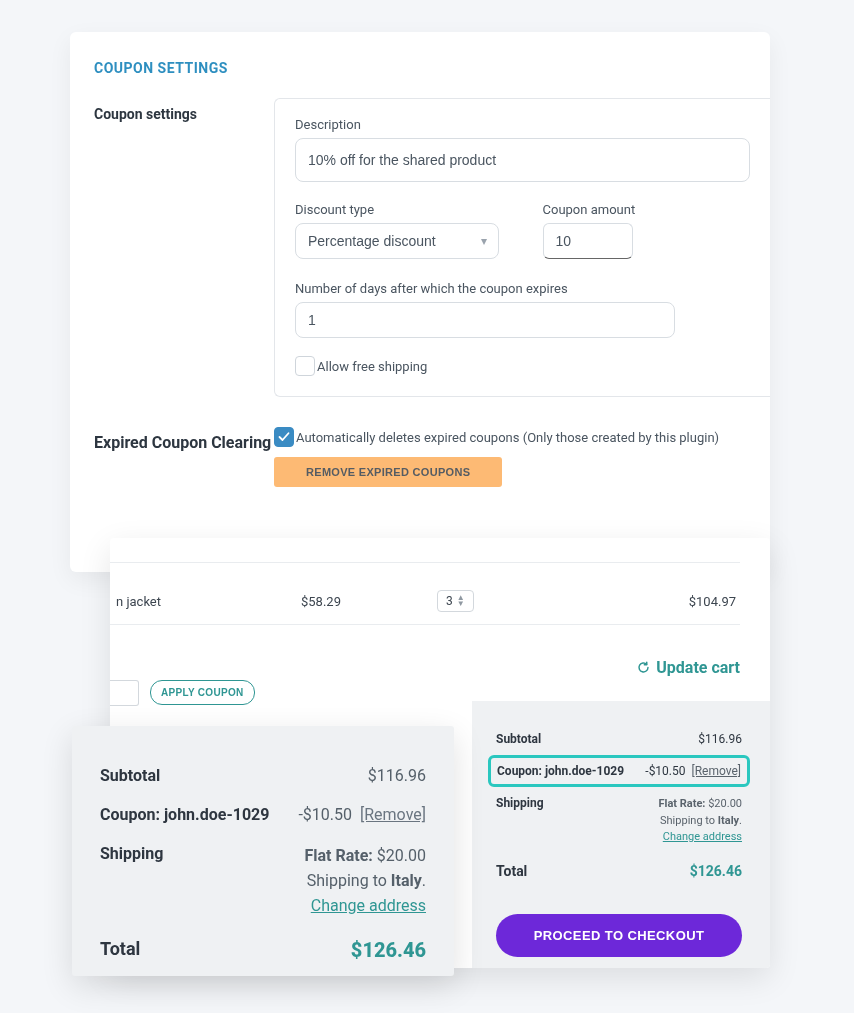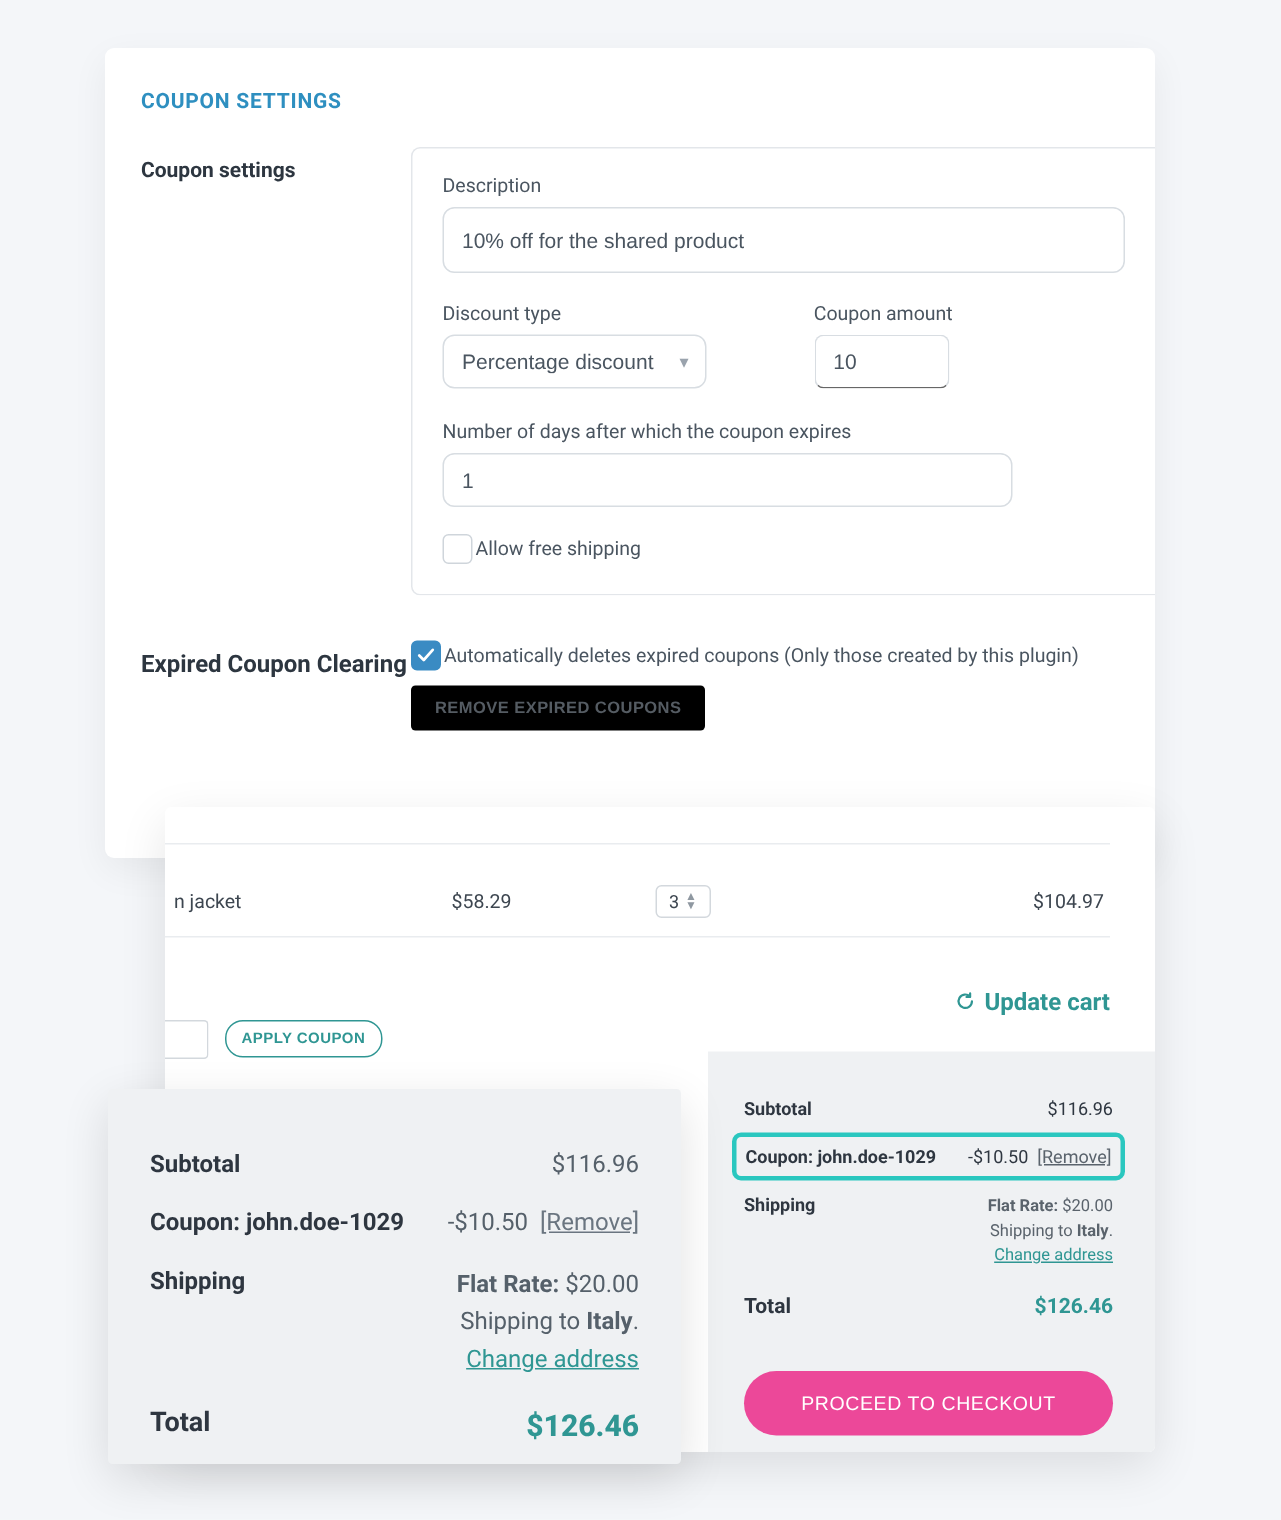--- a/index.html
+++ b/index.html
@@ -68,21 +68,21 @@
     height: 36px;
     padding: 6px 12px;
     font-size: 14px;
     color: #4a5560;
     box-sizing: border-box;
     background: #fff;
   }
   .text-input.big { height: 44px; }
   .two-col { display: flex; gap: 40px; margin-top: 20px; }
   .two-col > div { flex: 1; }
-  .select-wrap { position: relative; width: 176px; }
+  .select-wrap { position: relative; width: 204px; }
   .select-wrap .chevron {
     position: absolute; right: 12px; top: 50%; transform: translateY(-50%);
     color: #9aa3ad; pointer-events: none; font-size: 12px;
   }
   .amount-input { width: 90px; border-bottom: 1px solid #666; border-radius: 6px; }
   .expire-block { margin-top: 22px; }
   .expire-input { width: 380px; }
   .cb-row { margin-top: 18px; display: flex; align-items: center; gap: 2px; }
   .checkbox-box {
     width: 18px; height: 18px; border: 1px solid #cfd5db; border-radius: 4px;
@@ -92,22 +92,22 @@
   .checkbox-box.checked svg { width: 12px; height: 12px; }
   .cb-label { font-size: 13px; color: #4a5560; }
 
   .expired-row {
     display: flex; align-items: flex-start; padding: 30px 0 0 24px;
   }
   .expired-label { width: 180px; font-weight: 700; font-size: 16px; color: #2d3640; padding-top: 6px; }
   .expired-content { flex: 1; }
   .expired-content .cb-row { margin-top: 0; }
   .remove-btn {
-    margin-top: 10px; display: inline-block; background: #000000; color: #555c63;
-    font-weight: 700; font-size: 11px; letter-spacing: 0.3px; padding: 9px 16px;
+    margin-top: 10px; display: inline-block; background: #fdba74; color: #555c63;
+    font-weight: 700; font-size: 11px; letter-spacing: 0.3px; padding: 9px 32px;
     border-radius: 3px; cursor: pointer; border: none;
   }
 
   
   .cart-panel {
     position: absolute;
     left: 110px;
     top: 538px;
     width: 660px;
     height: 430px;
@@ -163,21 +163,21 @@
   .t-row .val { text-align: right; }
   .t-row .remove-link { text-decoration: underline; color:#5a636c; cursor: pointer; margin-left: 3px; }
   .highlight-box {
     border: 3px solid #2ac7bf; border-radius: 6px; margin: 2px -8px 2px -8px; padding: 2px 6px;
   }
   .ship-lines { font-size: 11px; color:#5a636c; text-align: right; line-height: 1.5; }
   .ship-lines .change { text-decoration: underline; cursor: pointer; color:#2f9693; }
   .total-row { font-weight: 700; font-size: 14px; color:#2f9693; padding-top: 10px; }
   .total-row .lbl { color:#2e3640; }
   .checkout-btn {
-    margin-top: 28px; width: 100%; background: #ec4899; color:#fff; font-weight: 400;
+    margin-top: 28px; width: 100%; background: #6d28d9; color:#fff; font-weight: 700;
     letter-spacing: 0.4px; font-size: 13px; border: none; border-radius: 22px;
     padding: 14px 0; cursor: pointer;
   }
 
   
   .zoom-card {
     position: absolute; left: 72px; top: 726px; width: 382px; height: 250px;
     background: #eff1f3; box-shadow: 0 10px 32px rgba(0,0,0,0.12); border-radius: 3px;
     padding: 30px 28px; box-sizing: border-box;
   }

